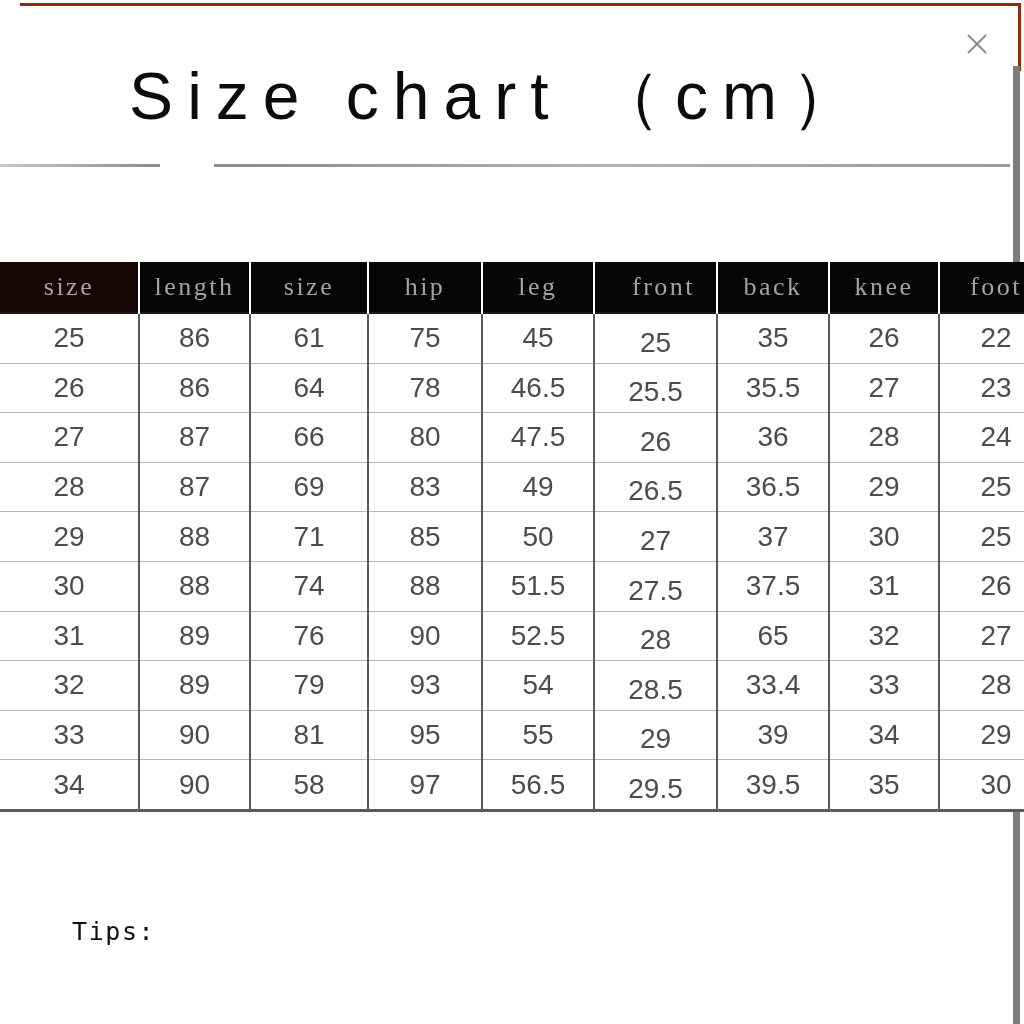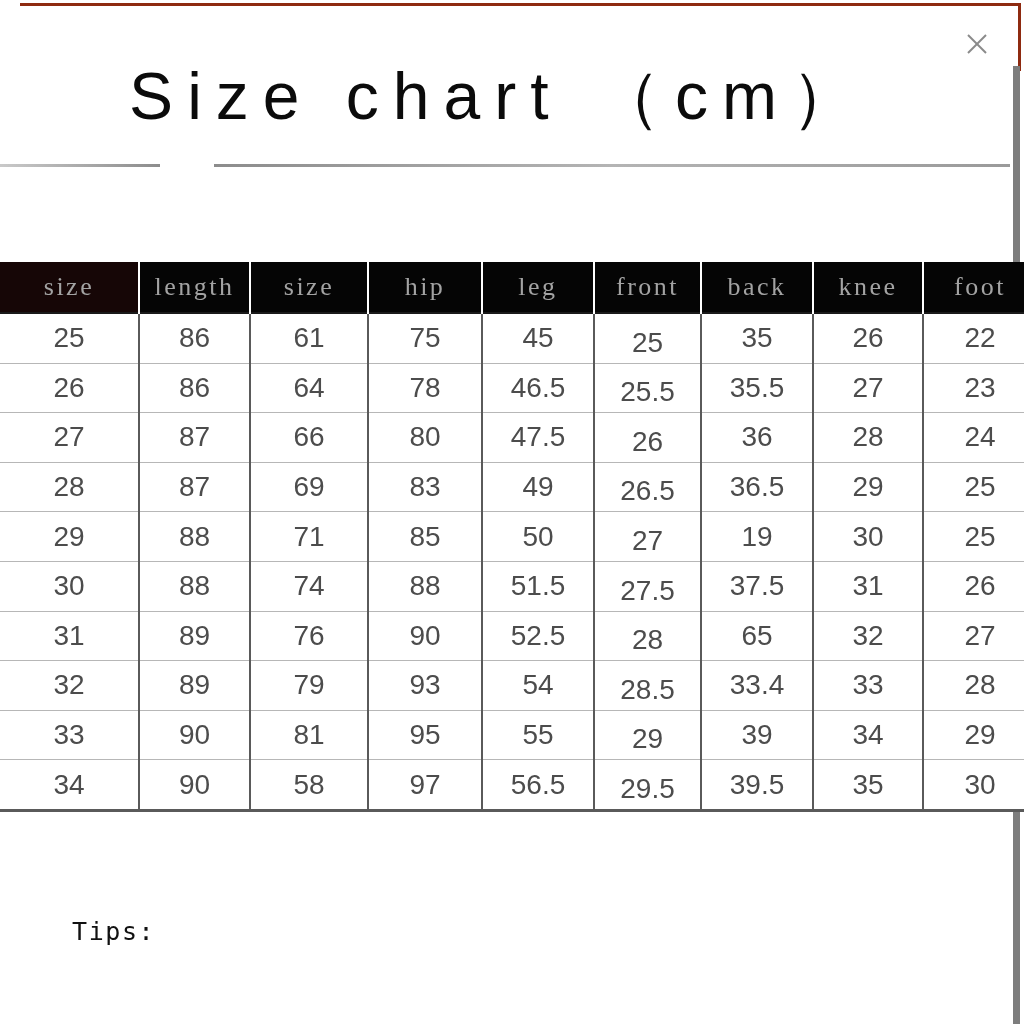--- a/index.html
+++ b/index.html
@@ -184,21 +184,21 @@
 
   <div class="table-wrap">
     <table class="size-chart">
       <thead>
         <tr id="header-row">
             <th class="col-size" style="width: 138px;">size</th>
             <th style="width: 109px;">length</th>
             <th style="width: 116px;">size</th>
             <th style="width: 112px;">hip</th>
             <th style="width: 110px;">leg</th>
-            <th style="width: 105px;">front</th>
+            <th style="width: 105px; padding-left: 16px;">front</th>
             <th style="width: 110px;">back</th>
             <th style="width: 108px;">knee</th>
             <th class="col-foot" style="width: 112px;">foot</th>
           </tr>
       </thead>
       <tbody id="table-body">
           <tr>
             <td>25</td>
             <td>86</td>
             <td>61</td>
@@ -242,21 +242,21 @@
             <td>29</td>
             <td class="col-foot">25</td>
           </tr>
           <tr>
             <td>29</td>
             <td>88</td>
             <td>71</td>
             <td>85</td>
             <td>50</td>
             <td class="shift-down">27</td>
-            <td>19</td>
+            <td>37</td>
             <td>30</td>
             <td class="col-foot">25</td>
           </tr>
           <tr>
             <td>30</td>
             <td>88</td>
             <td>74</td>
             <td>88</td>
             <td>51.5</td>
             <td class="shift-down">27.5</td>

